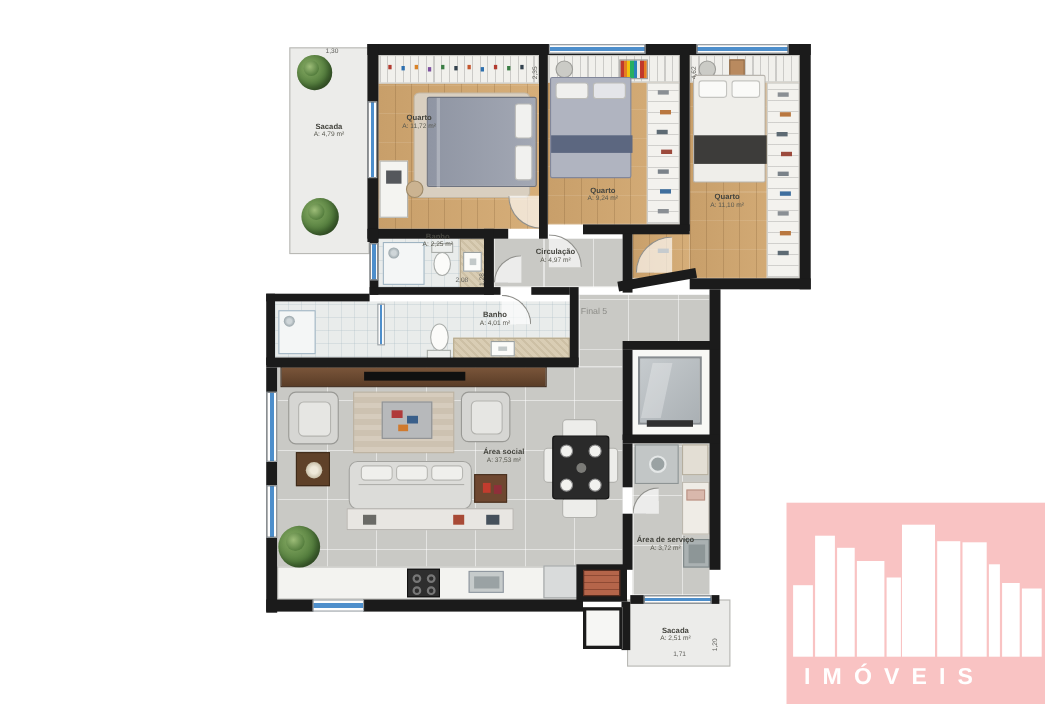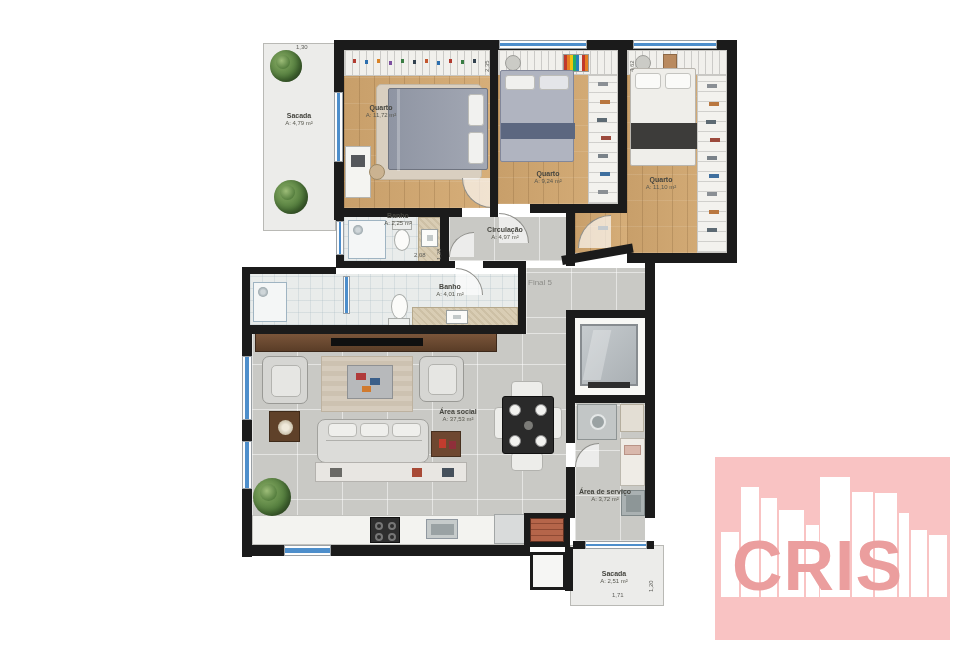--- a/index.html
+++ b/index.html
@@ -326,16 +326,16 @@
     <div class="bldg" style="left:26px;width:18px;height:110px;"></div>
     <div class="bldg" style="left:46px;width:16px;height:99px;"></div>
     <div class="bldg" style="left:64px;width:25px;height:87px;"></div>
     <div class="bldg" style="left:91px;width:13px;height:72px;"></div>
     <div class="bldg" style="left:105px;width:30px;height:120px;"></div>
     <div class="bldg" style="left:137px;width:21px;height:105px;"></div>
     <div class="bldg" style="left:160px;width:22px;height:104px;"></div>
     <div class="bldg" style="left:184px;width:10px;height:84px;"></div>
     <div class="bldg" style="left:196px;width:16px;height:67px;"></div>
     <div class="bldg" style="left:214px;width:18px;height:62px;"></div>
-    <div class="logo-word" style="left:17px;top:74px;">CRIS</div>
+    <div class="logo-sub" style="left:16px;bottom:12px;">IMÓVEIS</div>
   </div>
 
 </div>
 
 </body></html>

